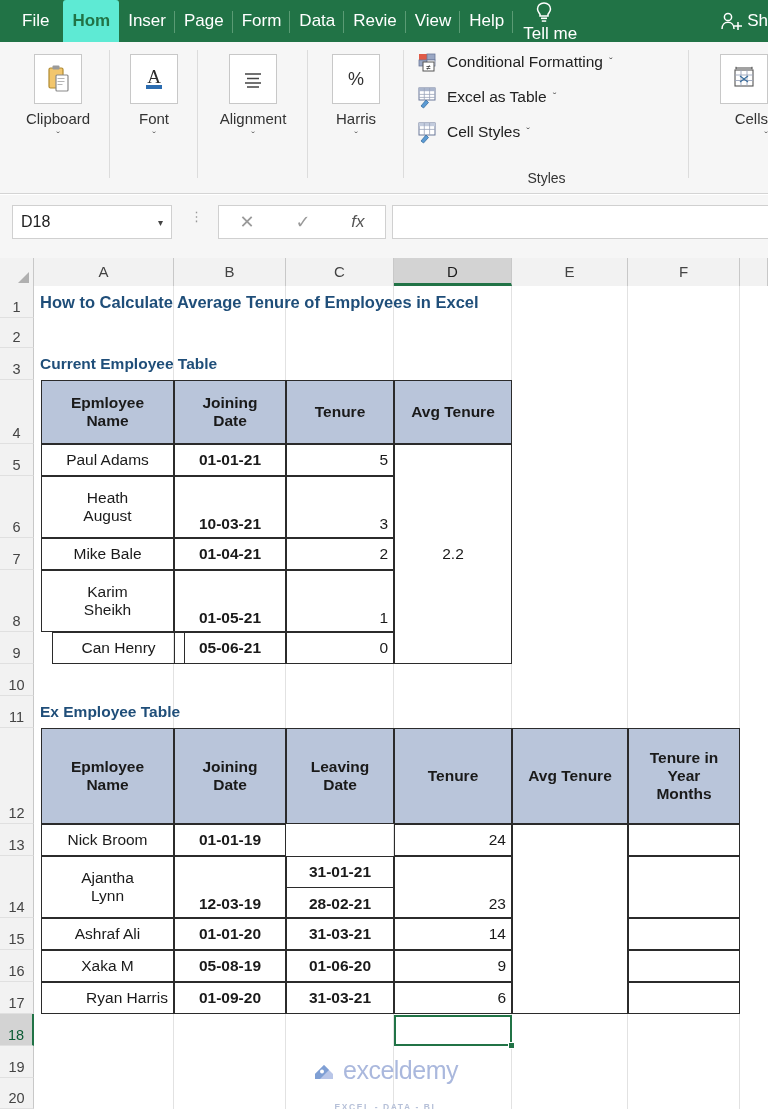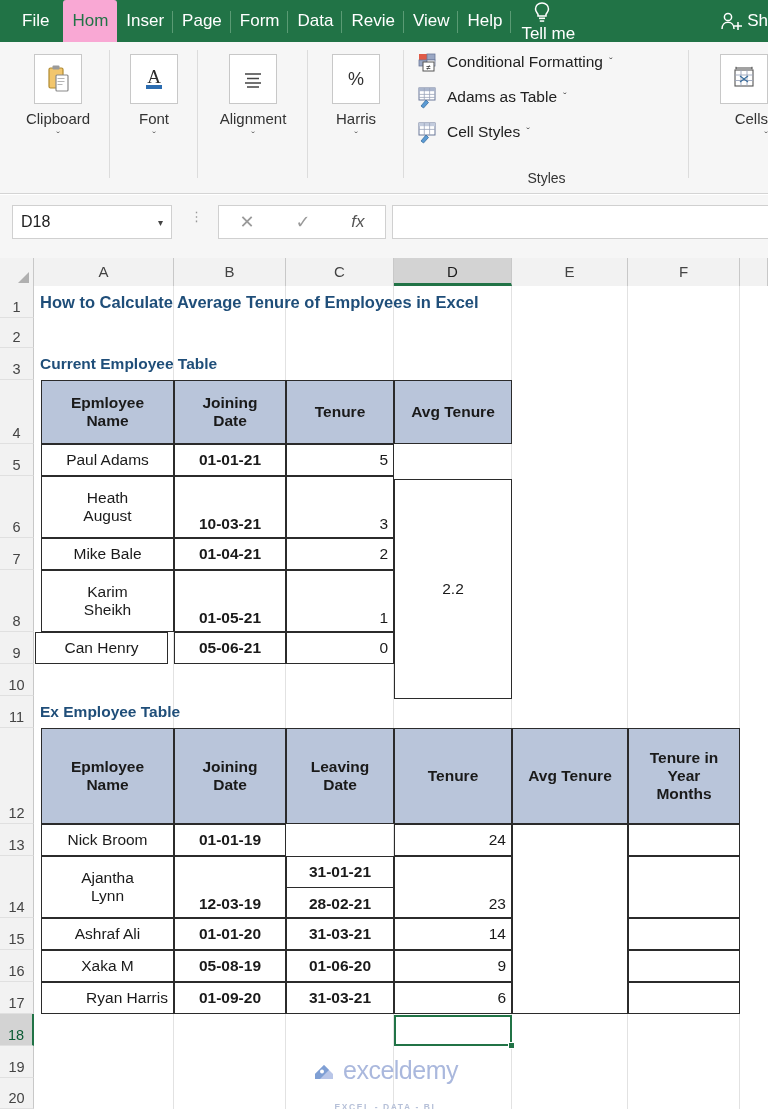--- a/index.html
+++ b/index.html
@@ -19,21 +19,21 @@
   .tab {
     color: #ffffff; font-size: 17px; padding: 0 9px;
     height: 42px; line-height: 42px; white-space: nowrap;
     position: relative;
   }
   .tab.sep::after {
     content: ""; position: absolute; right: 0; top: 11px;
     width: 1px; height: 22px; background: #5a9b74;
   }
   .tab.active {
-    background: #f9a8d4; color: #217346; font-weight: normal;
+    background: #5eead4; color: #217346; font-weight: bold;
     border-radius: 3px 3px 0 0;
   }
   .tab-file { padding: 0 14px 0 22px; }
   .tellme-group { display: flex; align-items: center; height: 42px; margin-left: 10px; flex-direction: column; }
   .bulb-icon { width: 20px; height: 24px; margin-right: 12px; }
   .tellme-label { color: #fff; font-size: 17px; }
   .share-group { position: absolute; right: 0; top: 0; height: 42px; display: flex; align-items: center; }
   .person-icon { width: 26px; height: 24px; }
   .share-label { color: #fff; font-size: 17px; margin-left: 2px; }
 
@@ -286,21 +286,21 @@
     </div>
     <div class="style-row">
       <span class="ico">
         <svg width="24" height="24" viewBox="0 0 24 24">
           <rect x="3" y="3" width="16" height="12" fill="#ffffff" stroke="#6b7899" stroke-width="1"></rect>
           <rect x="3" y="3" width="16" height="3.2" fill="#aab5cc"></rect>
           <path d="M3 9.4 h16 M3 12.4 h16 M8.3 3 v12 M13.6 3 v12" stroke="#9aa4ba" stroke-width="0.8"></path>
           <path d="M5 21 L10 15 L12.5 17.5 L7.5 23 Z" fill="#5b9bd5" stroke="#3a6f9e" stroke-width="0.8"></path>
         </svg>
       </span>
-      <span class="txt">Adams as Table</span>
+      <span class="txt">Excel as Table</span>
       <span class="dd">ˇ</span>
     </div>
     <div class="style-row">
       <span class="ico">
         <svg width="24" height="24" viewBox="0 0 24 24">
           <rect x="3" y="3" width="16" height="12" fill="#ffffff" stroke="#6b7899" stroke-width="1"></rect>
           <rect x="3" y="3" width="16" height="3.2" fill="#c3ccdd"></rect>
           <path d="M3 9.4 h16 M8.3 3 v12 M13.6 3 v12" stroke="#9aa4ba" stroke-width="0.8"></path>
           <path d="M5 21 L10 15 L12.5 17.5 L7.5 23 Z" fill="#5b9bd5" stroke="#3a6f9e" stroke-width="0.8"></path>
         </svg>
@@ -455,25 +455,25 @@
   <div class="cell ctr bordered bold" style="left:174px; top:280px; width:112px; height:32px;">01-04-21</div>
   <div class="cell right bordered" style="left:286px; top:280px; width:108px; height:32px;">2</div>
 
   <div class="cell ctr multiline bordered" style="left:41px;  top:312px; width:133px; height:62px;">
     <span>Karim</span>
     <span>Sheikh</span>
   </div>
   <div class="cell ctr bordered bold" style="left:174px; top:312px; width:112px; height:62px; align-items:flex-end; padding-bottom:4px;">01-05-21</div>
   <div class="cell right bordered" style="left:286px; top:312px; width:108px; height:62px; align-items:flex-end; padding-bottom:4px;">1</div>
 
-  <div class="cell ctr bordered" style="left:35px;  top:374px; width:133px; height:32px;">Can Henry</div>
+  <div class="cell ctr bordered" style="left:52px;  top:374px; width:133px; height:32px;">Can Henry</div>
   <div class="cell ctr bordered bold" style="left:174px; top:374px; width:112px; height:32px;">05-06-21</div>
   <div class="cell right bordered" style="left:286px; top:374px; width:108px; height:32px;">0</div>
 
-  <div class="cell ctr bordered" style="left:394px; top:186px; width:118px; height:220px;margin-top:35px;">2.2</div>
+  <div class="cell ctr bordered" style="left:394px; top:186px; width:118px; height:220px;">2.2</div>
 
   <div class="section-title" style="left:40px; top:438px; height:32px;">Ex Employee Table</div>
 
   <div class="cell hdr bordered" style="left:41px;  top:470px; width:133px; height:96px;">
     <span>Epmloyee</span>
     <span>Name</span>
   </div>
   <div class="cell hdr bordered" style="left:174px; top:470px; width:112px; height:96px;">
     <span>Joining</span>
     <span>Date</span>

